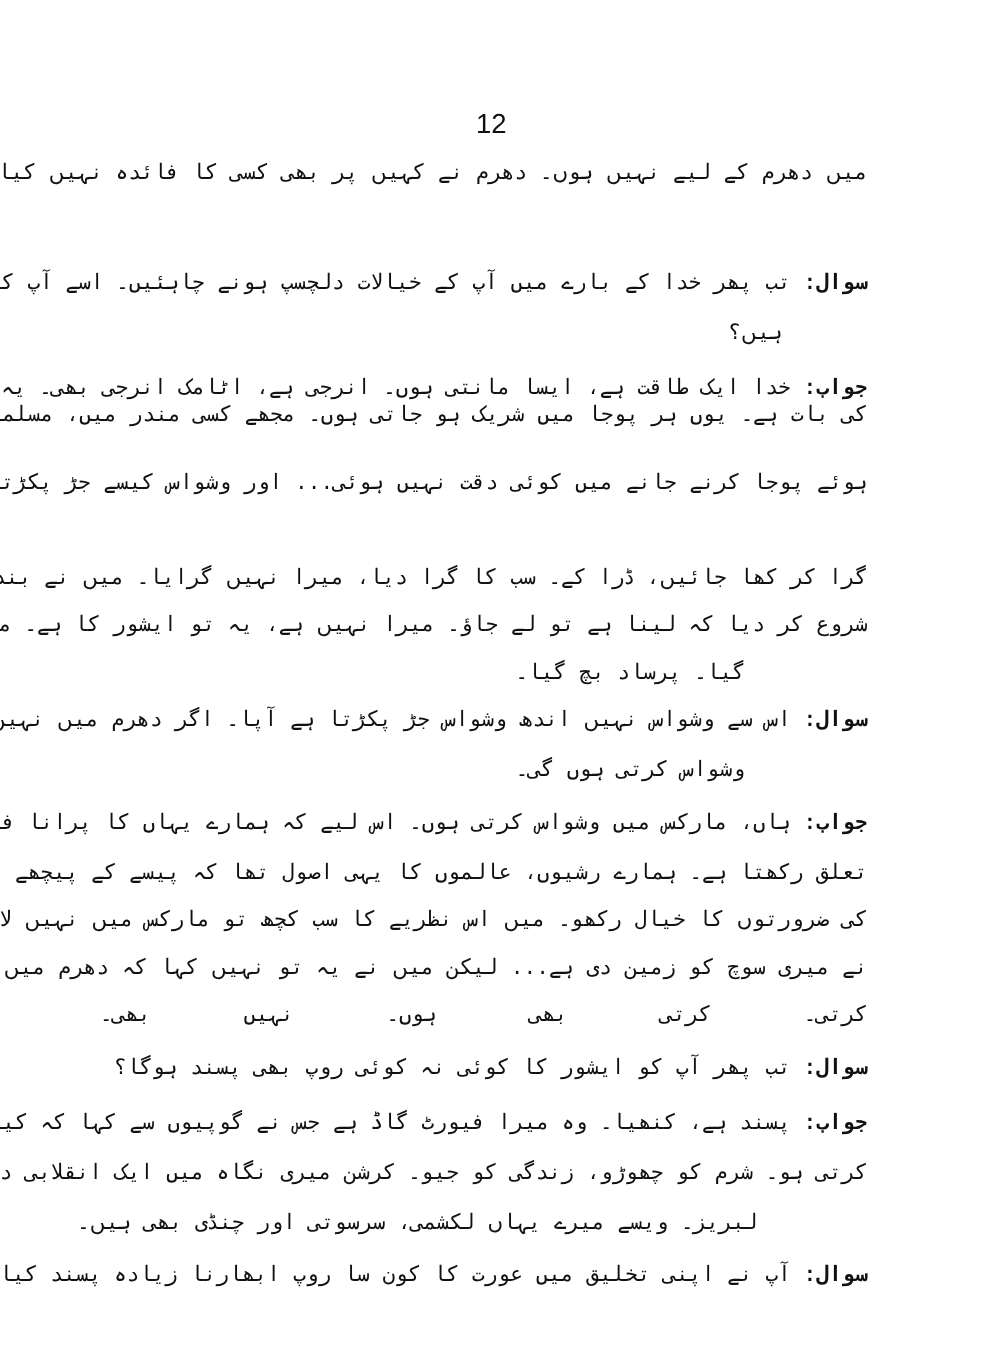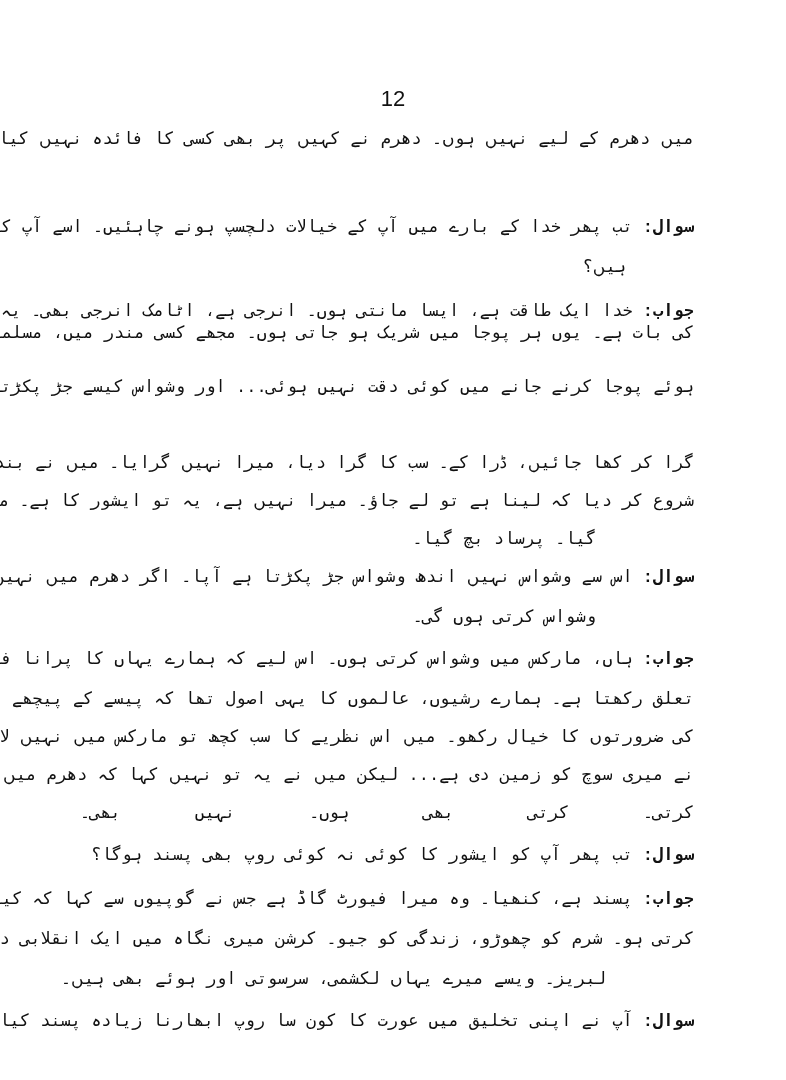--- a/index.html
+++ b/index.html
@@ -42,16 +42,16 @@
   <div class="line justify" style="top:648px"><span class="lbl">جواب:</span><span> ہاں، مارکس میں وشواس کرتی ہوں۔ اس لیے کہ ہمارے یہاں کا پرانا فلسفہ مارکس سے</span></div>
   <div class="line justify" style="top:688px"><span>تعلق رکھتا ہے۔ ہمارے رشیوں، عالموں کا یہی اصول تھا کہ پیسے کے پیچھے مت بھاگو، سب</span></div>
   <div class="line justify" style="top:726px"><span>کی ضرورتوں کا خیال رکھو۔ میں اس نظریے کا سب کچھ تو مارکس میں نہیں لا سکتی، لیکن مارکس</span></div>
   <div class="line justify" style="top:764px"><span>نے میری سوچ کو زمین دی ہے... لیکن میں نے یہ تو نہیں کہا کہ دھرم میں وشواس ہی نہیں</span></div>
   <div class="line justify" style="top:802px"><span>کرتی۔ کرتی بھی ہوں۔ نہیں بھی۔</span></div>
 
   <div class="line" style="top:844px; right:92px"><span class="lbl">سوال:</span><span> تب پھر آپ کو ایشور کا کوئی نہ کوئی روپ بھی پسند ہوگا؟</span></div>
 
   <div class="line justify" style="top:928px"><span>کرتی ہو۔ شرم کو چھوڑو، زندگی کو جیو۔ کرشن میری نگاہ میں ایک انقلابی دیوتا تھا۔ زندگی سے</span></div>
   <div class="line justify" style="top:888px"><span class="lbl">جواب:</span><span> پسند ہے، کنھیا۔ وہ میرا فیورٹ گاڈ ہے جس نے گوپیوں سے کہا کہ کیا اپنے بدن سے شرم</span></div>
-  <div class="line" style="top:968px; right:180px"><span>لبریز۔ ویسے میرے یہاں لکشمی، سرسوتی اور ہوئے بھی ہیں۔</span></div>
+  <div class="line" style="top:968px; right:180px"><span>لبریز۔ ویسے میرے یہاں لکشمی، سرسوتی اور چنڈی بھی ہیں۔</span></div>
 
   <div class="line" style="top:1010px; right:92px"><span class="lbl">سوال:</span><span> آپ نے اپنی تخلیق میں عورت کا کون سا روپ ابھارنا زیادہ پسند کیا؟</span></div>
 </div>
 
 </body></html>

